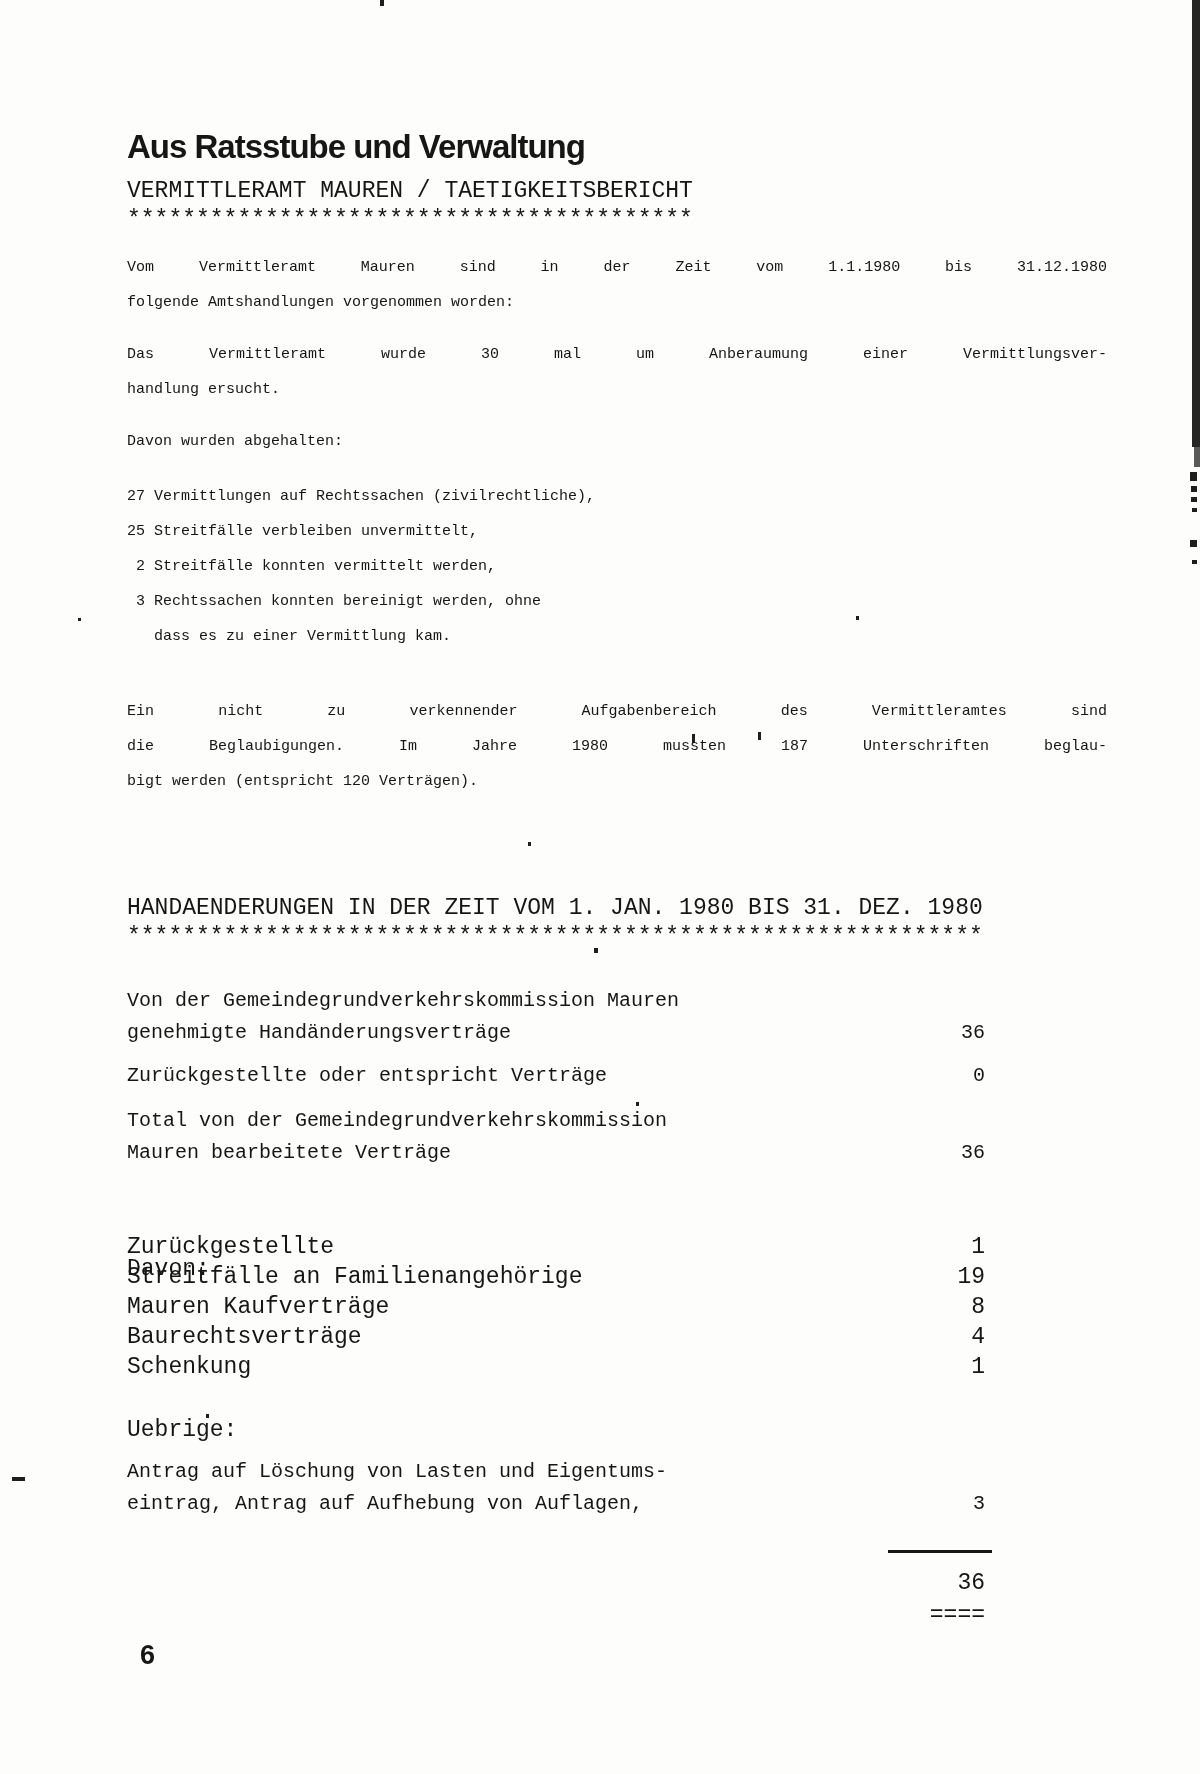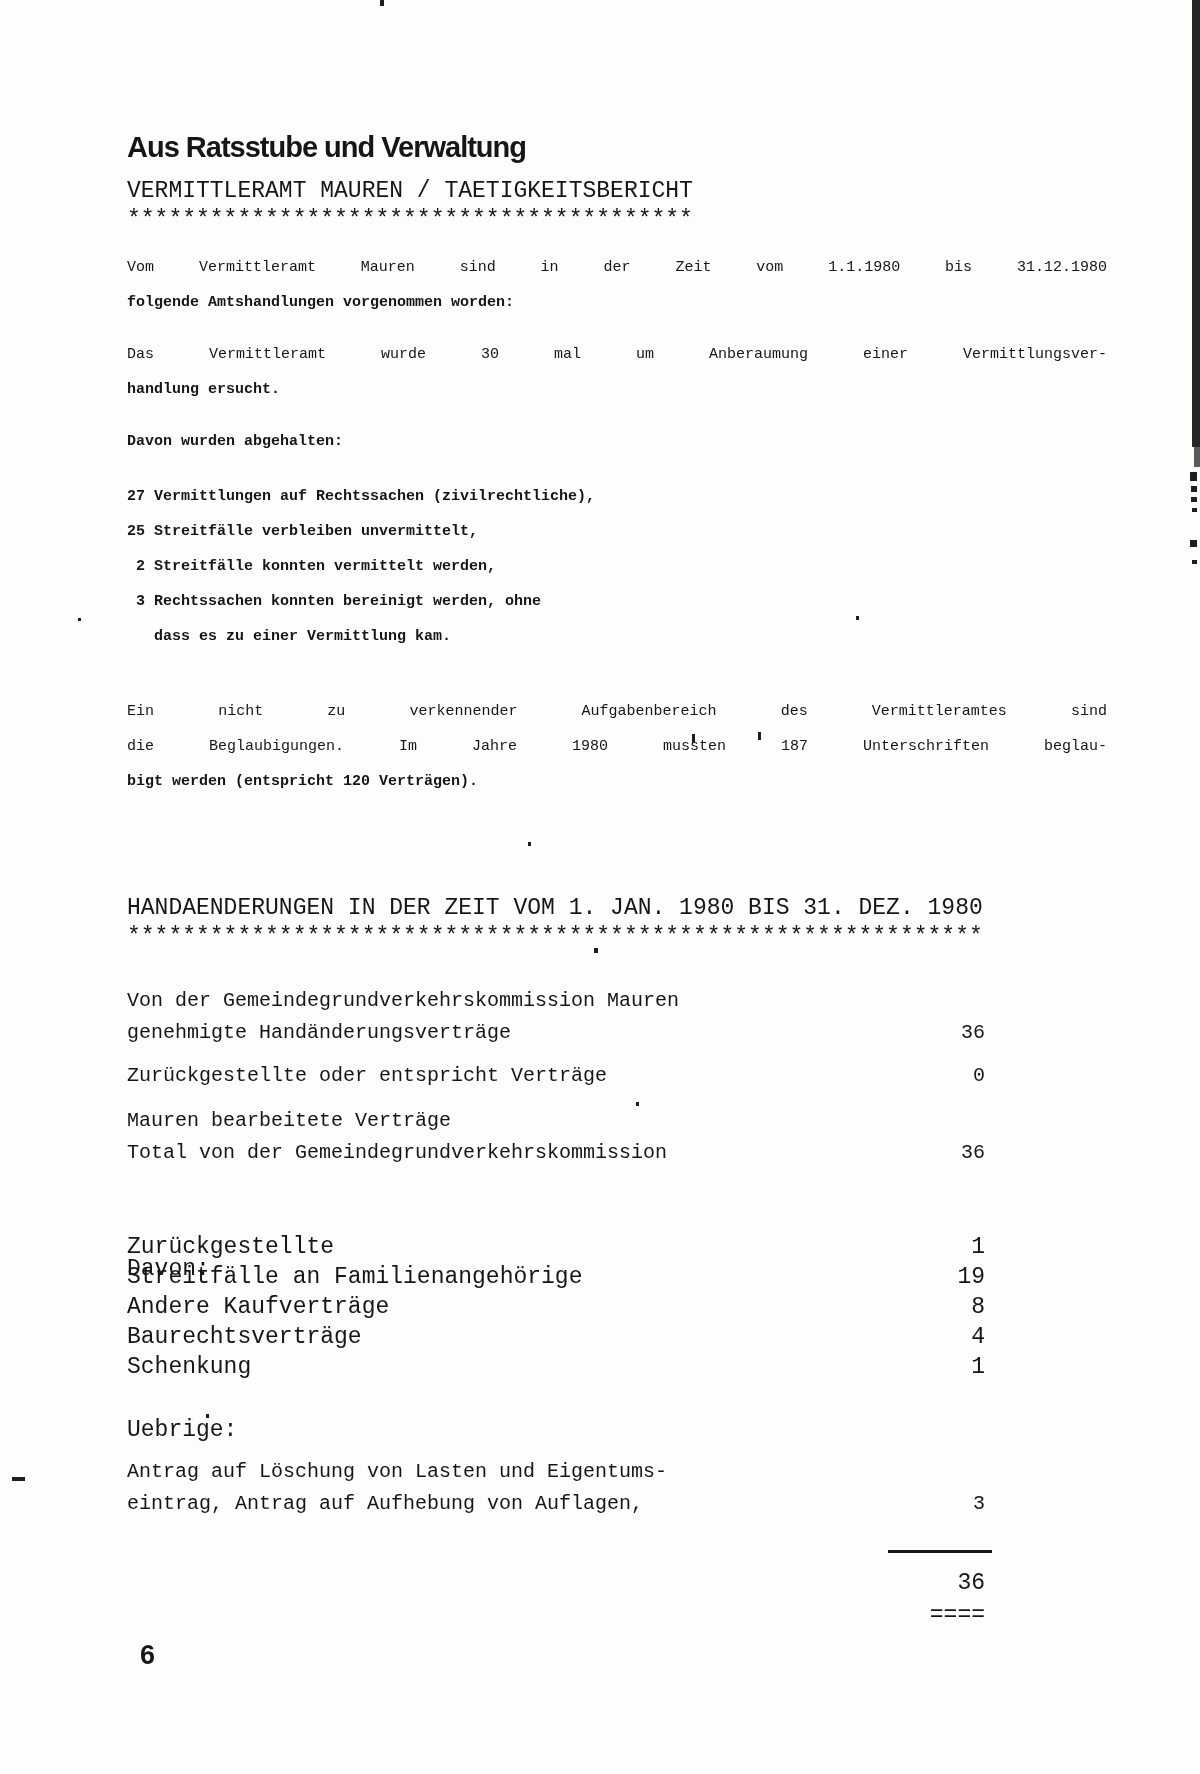--- a/index.html
+++ b/index.html
@@ -6,25 +6,25 @@
   .page{
     position:relative;width:1200px;height:1774px;margin:0 auto;
     background:#fdfdfc;overflow:hidden;
     font-family:"Liberation Mono","DejaVu Sans Mono",monospace;
     color:#161616;
   }
   .blk{position:absolute;left:127px;}
   .mono{font-size:23px;line-height:30px;white-space:pre;}
   .par{width:980px;font-size:15px;}
   .tline{height:35px;line-height:35px;}
-  .tline.pre{white-space:pre;font-weight:bold;}
+  .tline.pre{white-space:pre;}
   .tline.just{text-align:justify;text-align-last:justify;}
   .doc-title{
     font-family:"Liberation Sans","DejaVu Sans",sans-serif;
-    font-weight:bold;font-size:29px;letter-spacing:-1px;line-height:34px;
+    font-weight:bold;font-size:33px;letter-spacing:-1px;line-height:34px;
     white-space:nowrap;
   }
   .numrow{width:858px;font-size:20px;line-height:32px;}
   .numrow .lbl-line{height:32px;white-space:pre;}
   .numrow .rowval{position:absolute;right:0;width:80px;text-align:right;}
   .drow{display:flex;justify-content:space-between;width:858px;height:30px;line-height:30px;font-size:23px;}
   .sum-rule{position:absolute;left:888px;top:1550px;width:104px;height:3px;background:#161616;}
   .total-row{width:858px;text-align:right;font-size:23px;line-height:30px;}
   .page-number{
     font-family:"Liberation Sans","DejaVu Sans",sans-serif;
@@ -76,37 +76,37 @@
   <div class="blk numrow" style="top:985px">
       <div class="lbl-line">Von der Gemeindegrundverkehrskommission Mauren</div>
       <div class="lbl-line">genehmigte Handänderungsverträge</div>
       <div class="rowval" style="top: 32px;">36</div>
     </div>
   <div class="blk numrow" style="top:1060px">
       <div class="lbl-line">Zurückgestellte oder entspricht Verträge</div>
       <div class="rowval" style="top: 0px;">0</div>
     </div>
   <div class="blk numrow" style="top:1105px">
+      <div class="lbl-line">Total von der Gemeindegrundverkehrskommission</div>
       <div class="lbl-line">Mauren bearbeitete Verträge</div>
-      <div class="lbl-line">Total von der Gemeindegrundverkehrskommission</div>
       <div class="rowval" style="top: 32px;">36</div>
     </div>
 
   <div class="blk mono" style="top:1254px">Davon:</div>
   <div class="blk" style="top:1232px">
       <div class="drow">
         <span>Zurückgestellte</span>
         <span>1</span>
       </div>
       <div class="drow">
         <span>Streitfälle an Familienangehörige</span>
         <span>19</span>
       </div>
       <div class="drow">
-        <span>Andere Kaufverträge</span>
+        <span>Mauren Kaufverträge</span>
         <span>8</span>
       </div>
       <div class="drow">
         <span>Baurechtsverträge</span>
         <span>4</span>
       </div>
       <div class="drow">
         <span>Schenkung</span>
         <span>1</span>
       </div>

